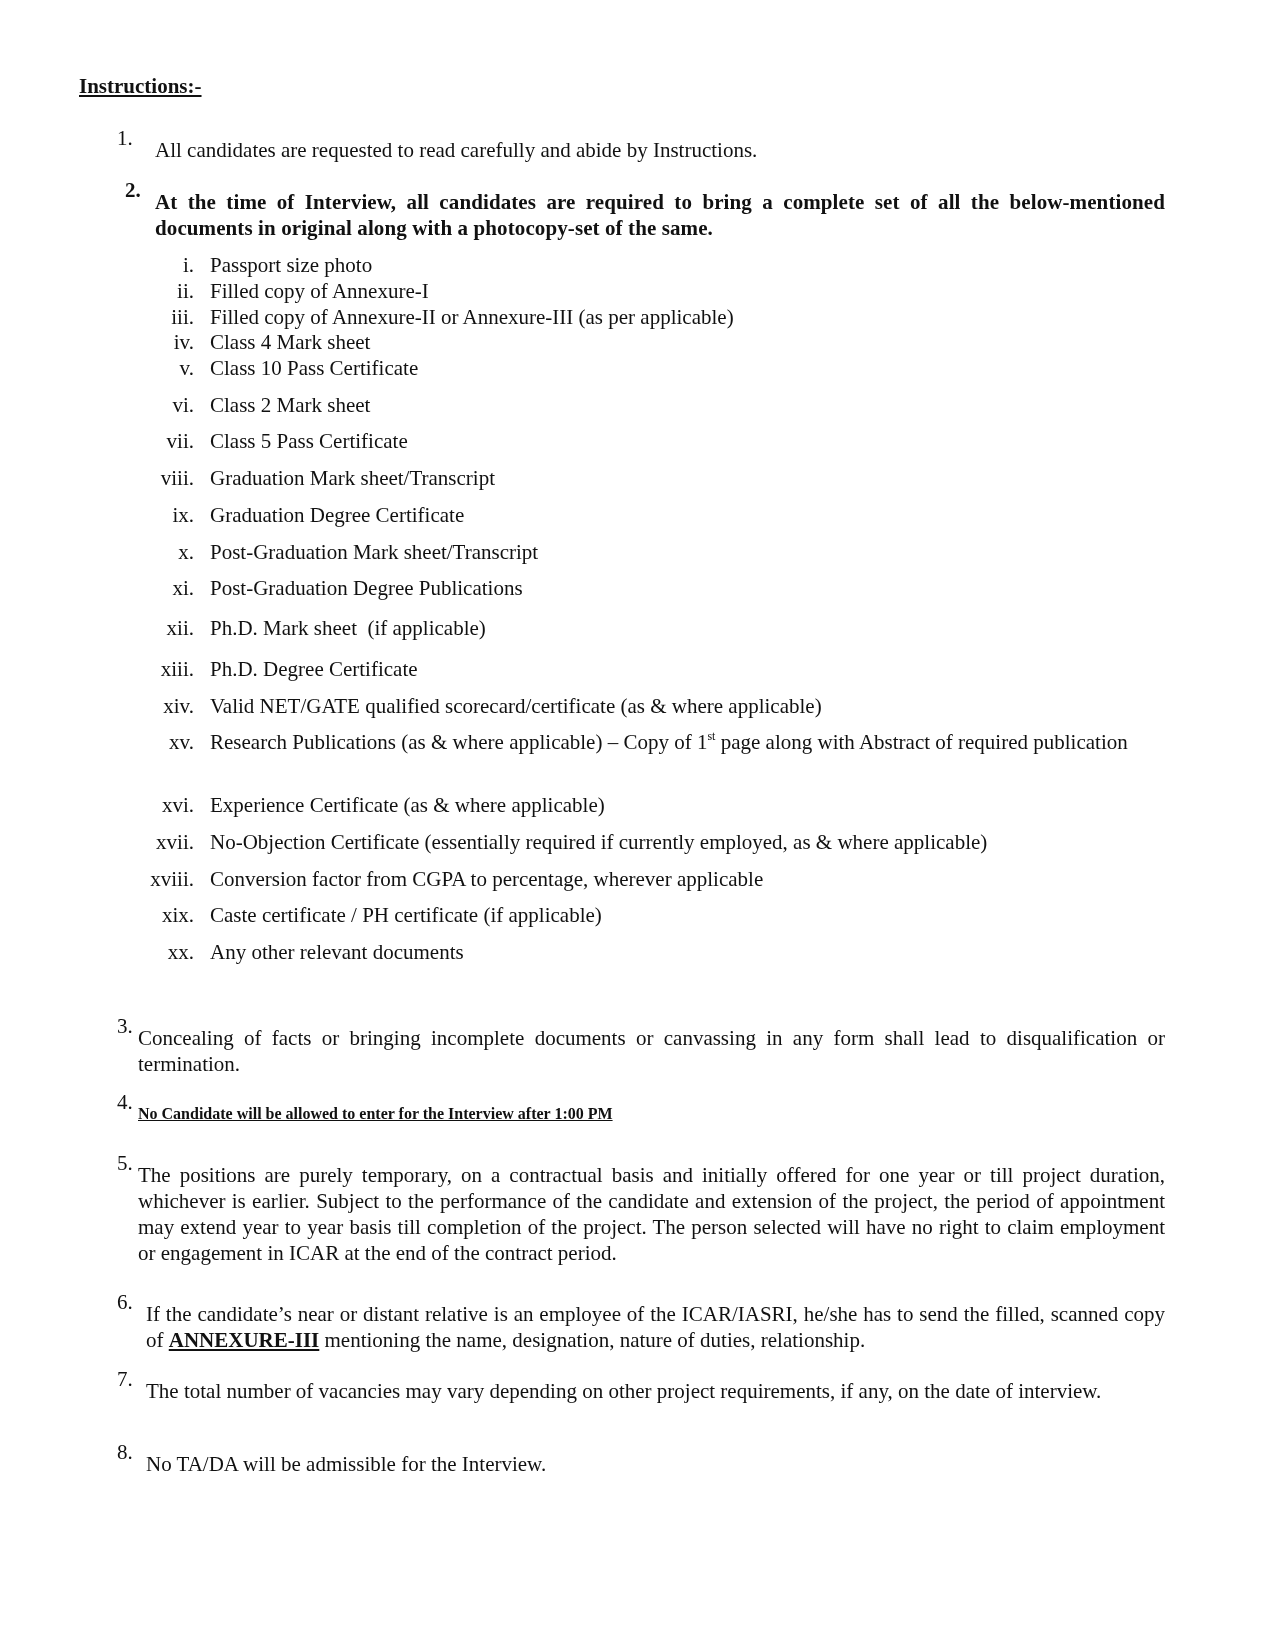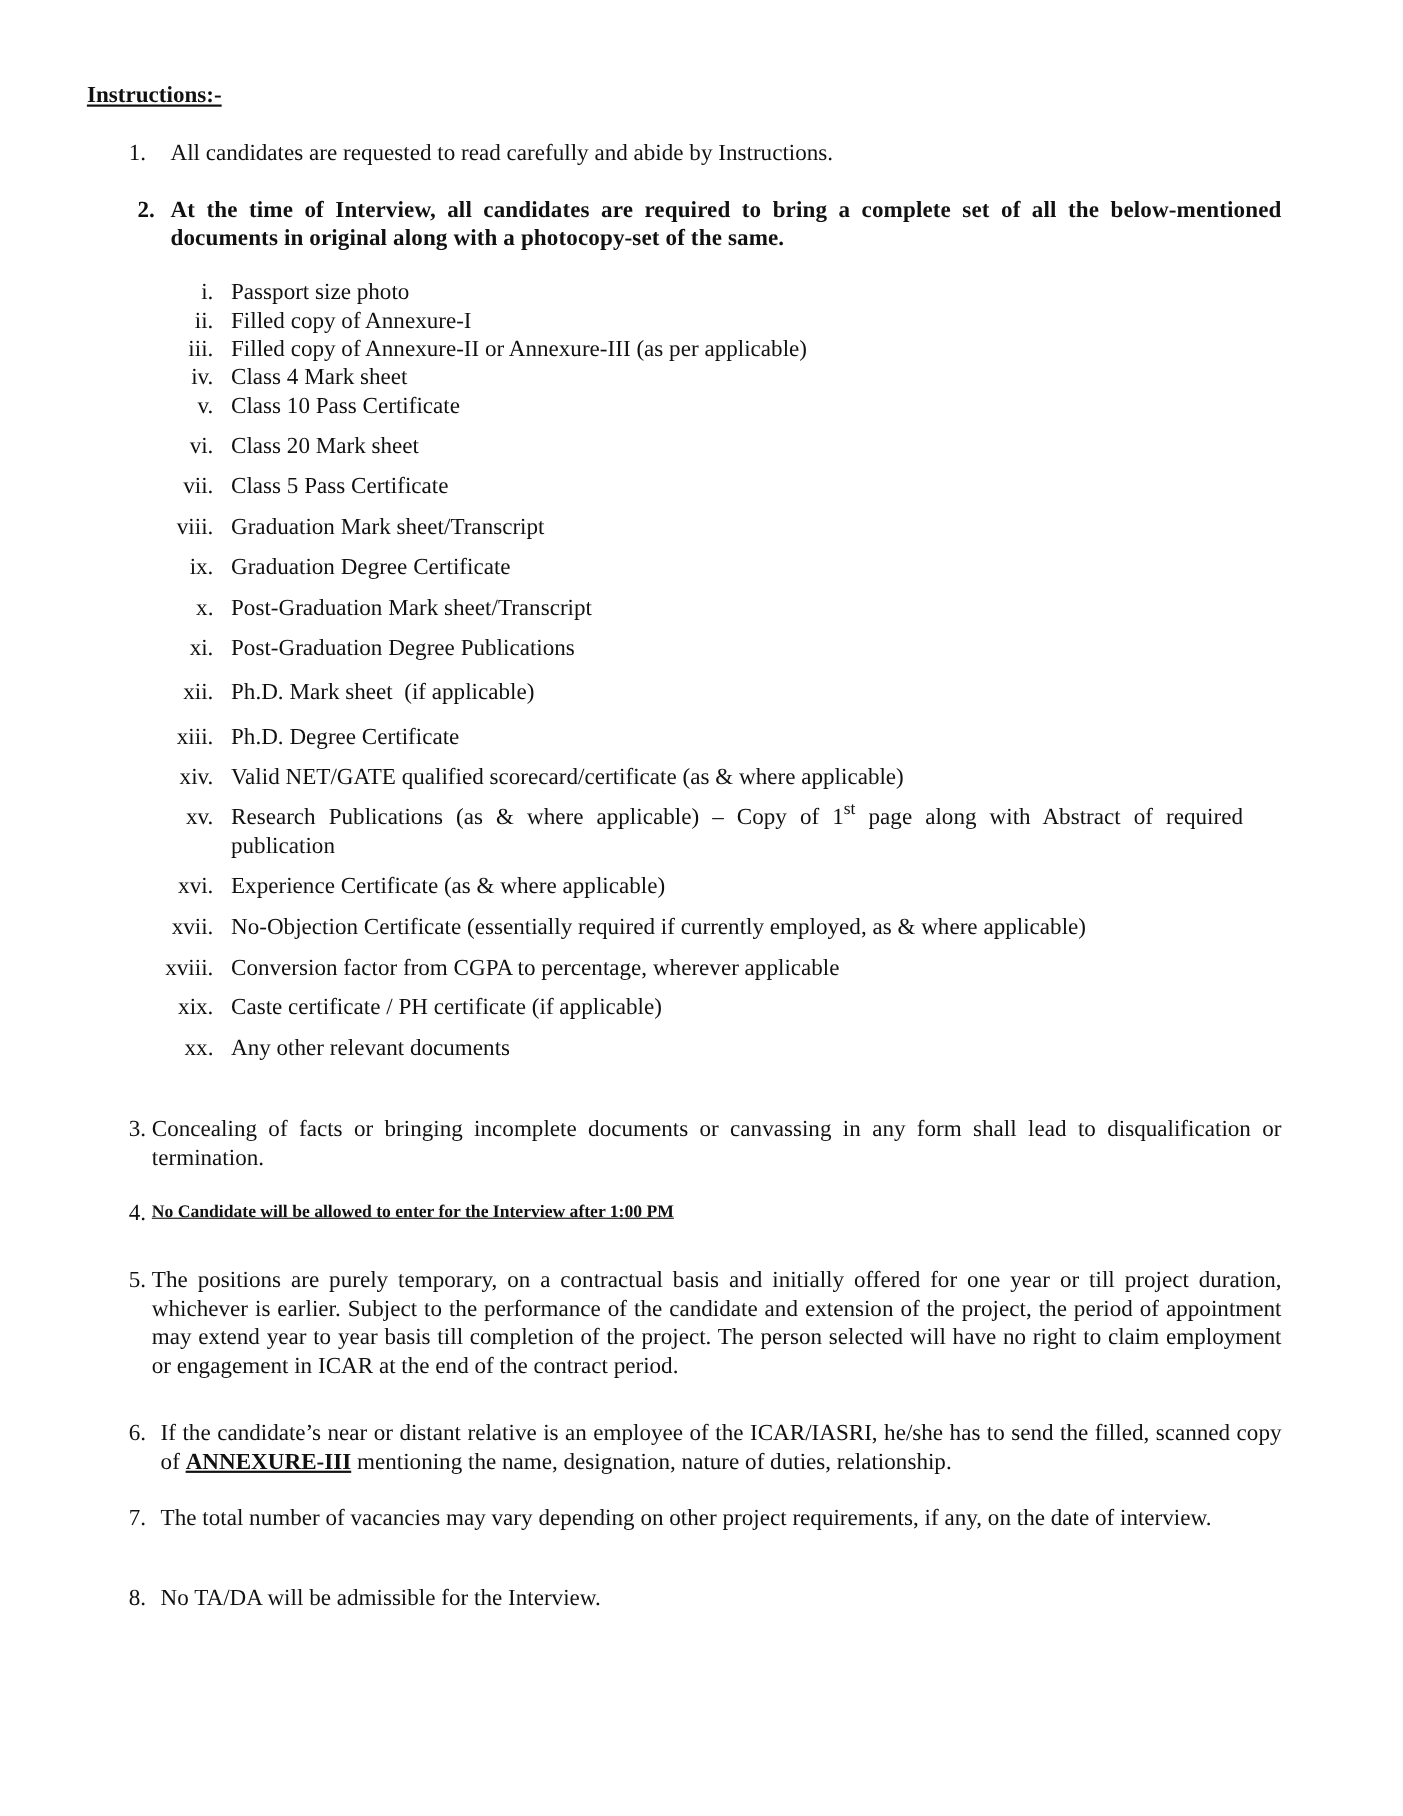--- a/index.html
+++ b/index.html
@@ -26,20 +26,21 @@
       position: absolute;
       left: 79px;
       top: 68px;
       font-weight: bold;
       text-decoration: underline;
       font-size: 21px;
     }
     .item {
       position: absolute;
       text-align: justify;
+      margin-top: 12px;
     }
     .num {
       position: absolute;
       white-space: nowrap;
     }
     .bold { font-weight: bold; }
     .ul { text-decoration: underline; }
     .sub-item {
       position: absolute;
       left: 140px;
@@ -51,21 +52,21 @@
       width: 54px;
       text-align: right;
       white-space: nowrap;
     }
     .sub-text {
       position: absolute;
       left: 70px;
       width: 970px;
       text-align: justify;
     }
-    sup { font-size: 16px; line-height: 0; vertical-align: 9px; }
+    sup { font-size: 12px; line-height: 0; vertical-align: 9px; }
   </style>
 </head>
 <body>
 
 <div class="page">
 
   <div class="heading">Instructions:-</div>
 
   <div>
     <span class="num" style="left:117px; top:120px;">1.</span>
@@ -92,21 +93,21 @@
       <div class="sub-item" style="top:324px;">
         <span class="sub-num">iv.</span>
         <span class="sub-text">Class 4 Mark sheet</span>
       </div>
       <div class="sub-item" style="top:350px;">
         <span class="sub-num">v.</span>
         <span class="sub-text">Class 10 Pass Certificate</span>
       </div>
       <div class="sub-item" style="top:387px;">
         <span class="sub-num">vi.</span>
-        <span class="sub-text">Class 20 Mark sheet</span>
+        <span class="sub-text">Class 2 Mark sheet</span>
       </div>
       <div class="sub-item" style="top:423px;">
         <span class="sub-num">vii.</span>
         <span class="sub-text">Class 5 Pass Certificate</span>
       </div>
       <div class="sub-item" style="top:460px;">
         <span class="sub-num">viii.</span>
         <span class="sub-text">Graduation Mark sheet/Transcript</span>
       </div>
       <div class="sub-item" style="top:497px;">

